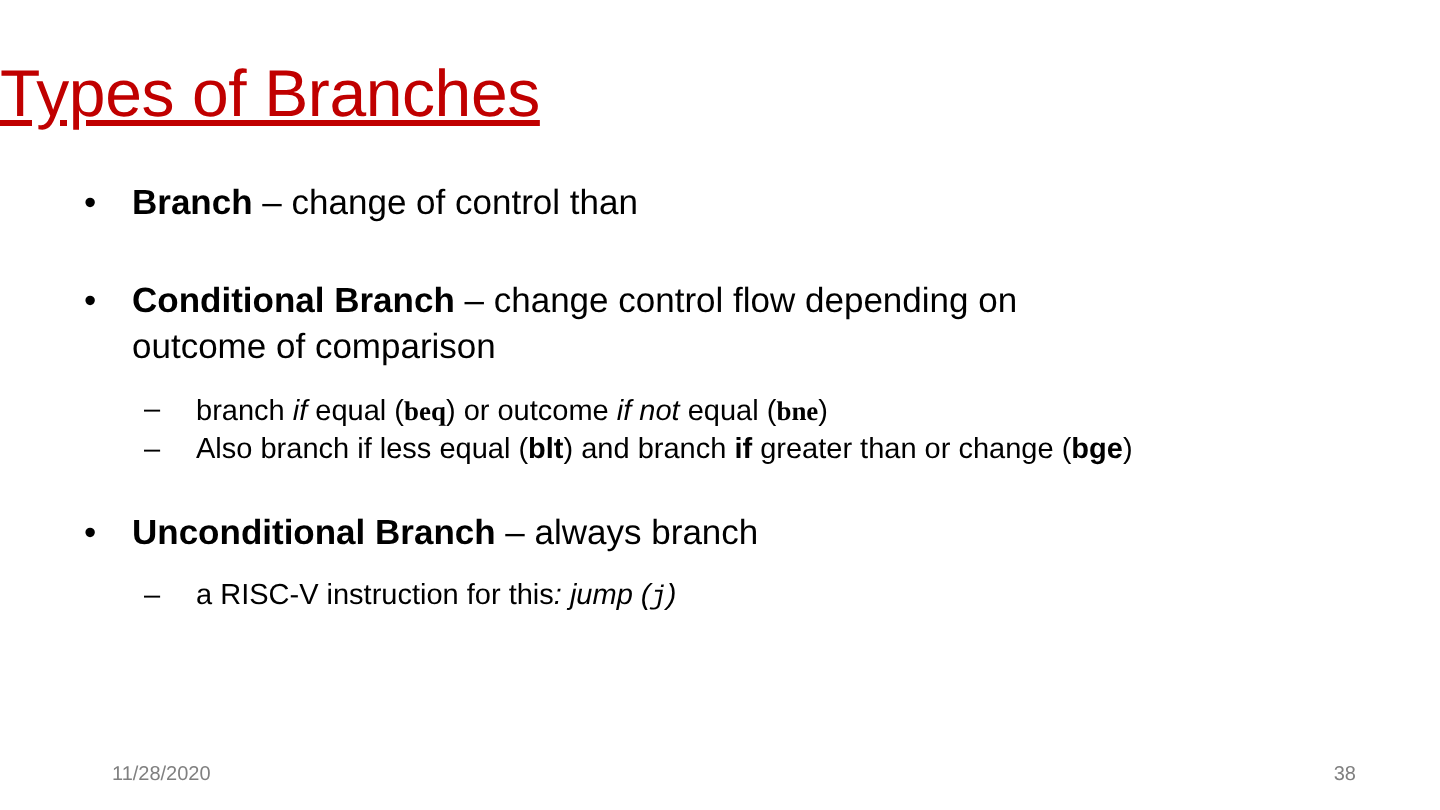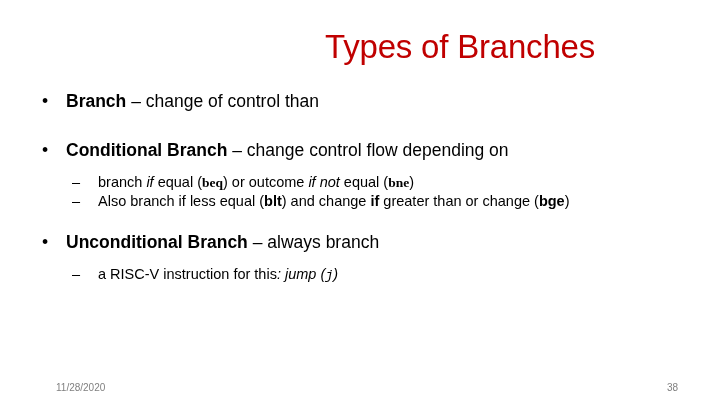--- a/index.html
+++ b/index.html
@@ -20,27 +20,28 @@
     height: 405px;
     background: #ffffff;
   }
 
   
   .title {
     position: absolute;
     top: 27px;
     left: 0;
     width: 595px;
-    text-align: right;
+    text-align: left;
     font-size: 33px;
     line-height: 40px;
     color: #C00000;
     font-weight: 400;
     letter-spacing: -0.2px;
     white-space: nowrap;
+    text-decoration: underline;
   }
 
   
   .body {
     position: absolute;
     top: 90px;
     left: 36px;
     width: 660px;
   }
 
@@ -122,32 +123,33 @@
     <div class="lvl1">
       <span class="marker">•</span>
       <span class="b">Branch</span><span> – </span><span>change of control than</span>
     </div>
 
     <div class="gap-lg"></div>
 
     <div class="lvl1">
       <span class="marker">•</span>
       <span class="b">Conditional Branch</span><span> – </span><span>change control flow depending on</span>
+      <div>outcome of comparison</div>
     </div>
 
     <div class="gap-sm"></div>
 
     <div class="lvl2">
       <span class="marker">–</span>
       <span>branch </span><span class="i">if</span><span> equal (</span><span class="mono">beq</span><span>) or outcome </span><span class="i">if not</span><span> equal (</span><span class="mono">bne</span><span>)</span>
     </div>
 
     <div class="lvl2">
       <span class="marker">–</span>
-      <span>Also branch if less equal (</span><span class="b">blt</span><span>) and change </span><span class="b">if</span><span> greater than or change (</span><span class="b">bge</span><span>)</span>
+      <span>Also branch if less equal (</span><span class="b">blt</span><span>) and branch </span><span class="b">if</span><span> greater than or change (</span><span class="b">bge</span><span>)</span>
     </div>
 
     <div class="gap-md"></div>
 
     <div class="lvl1">
       <span class="marker">•</span>
       <span class="b">Unconditional Branch</span><span> – </span><span>always branch</span>
     </div>
 
     <div class="gap-sm"></div>

